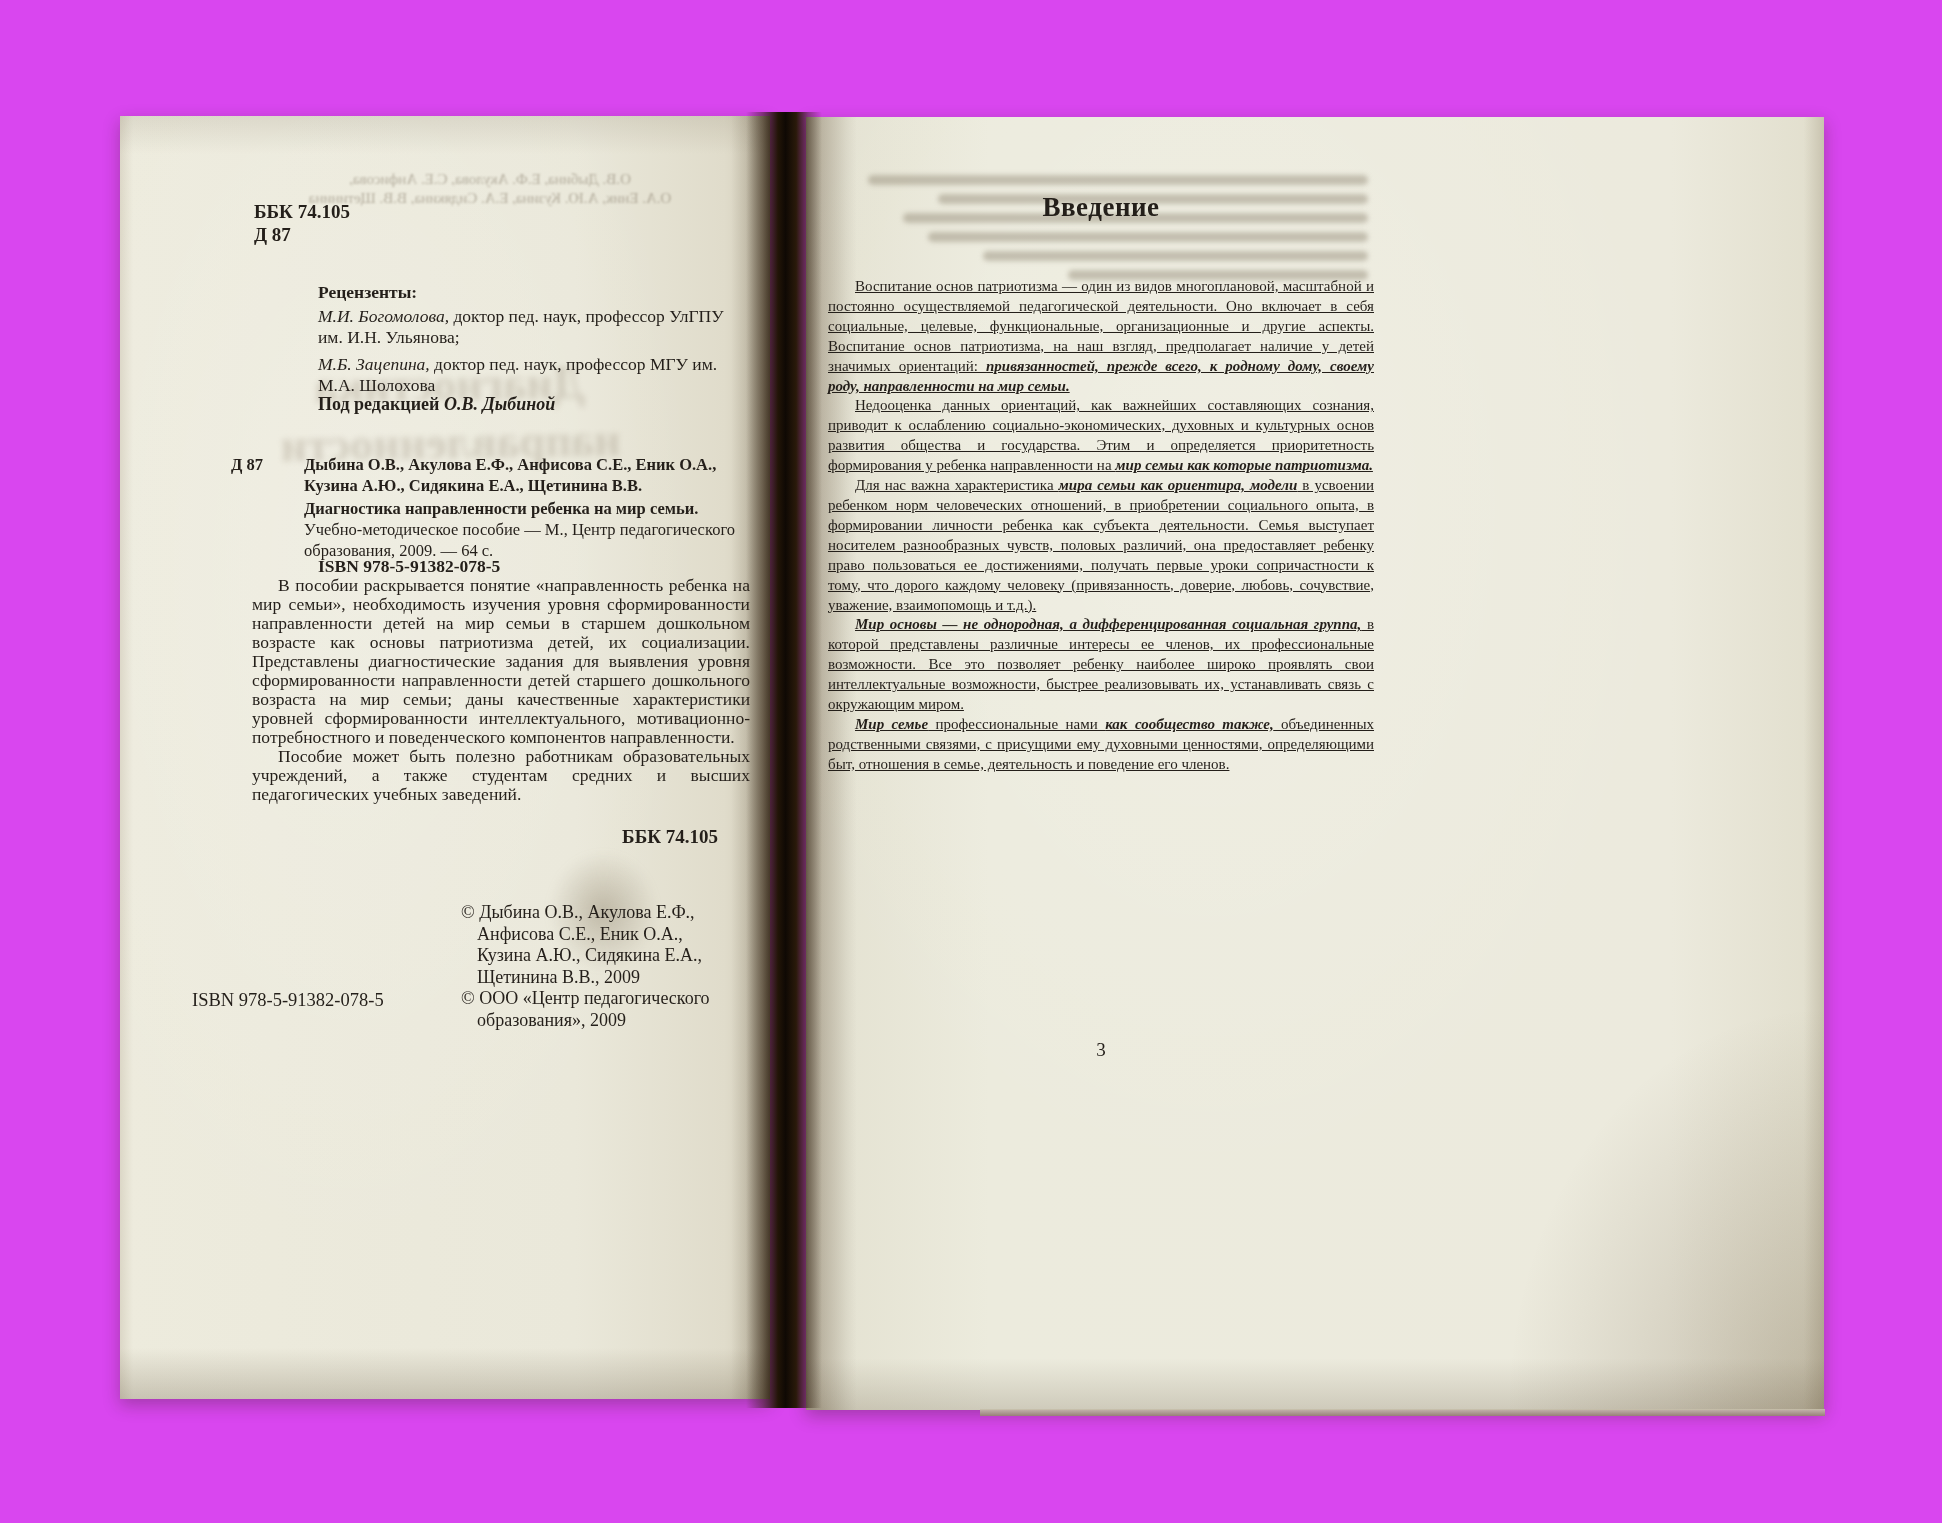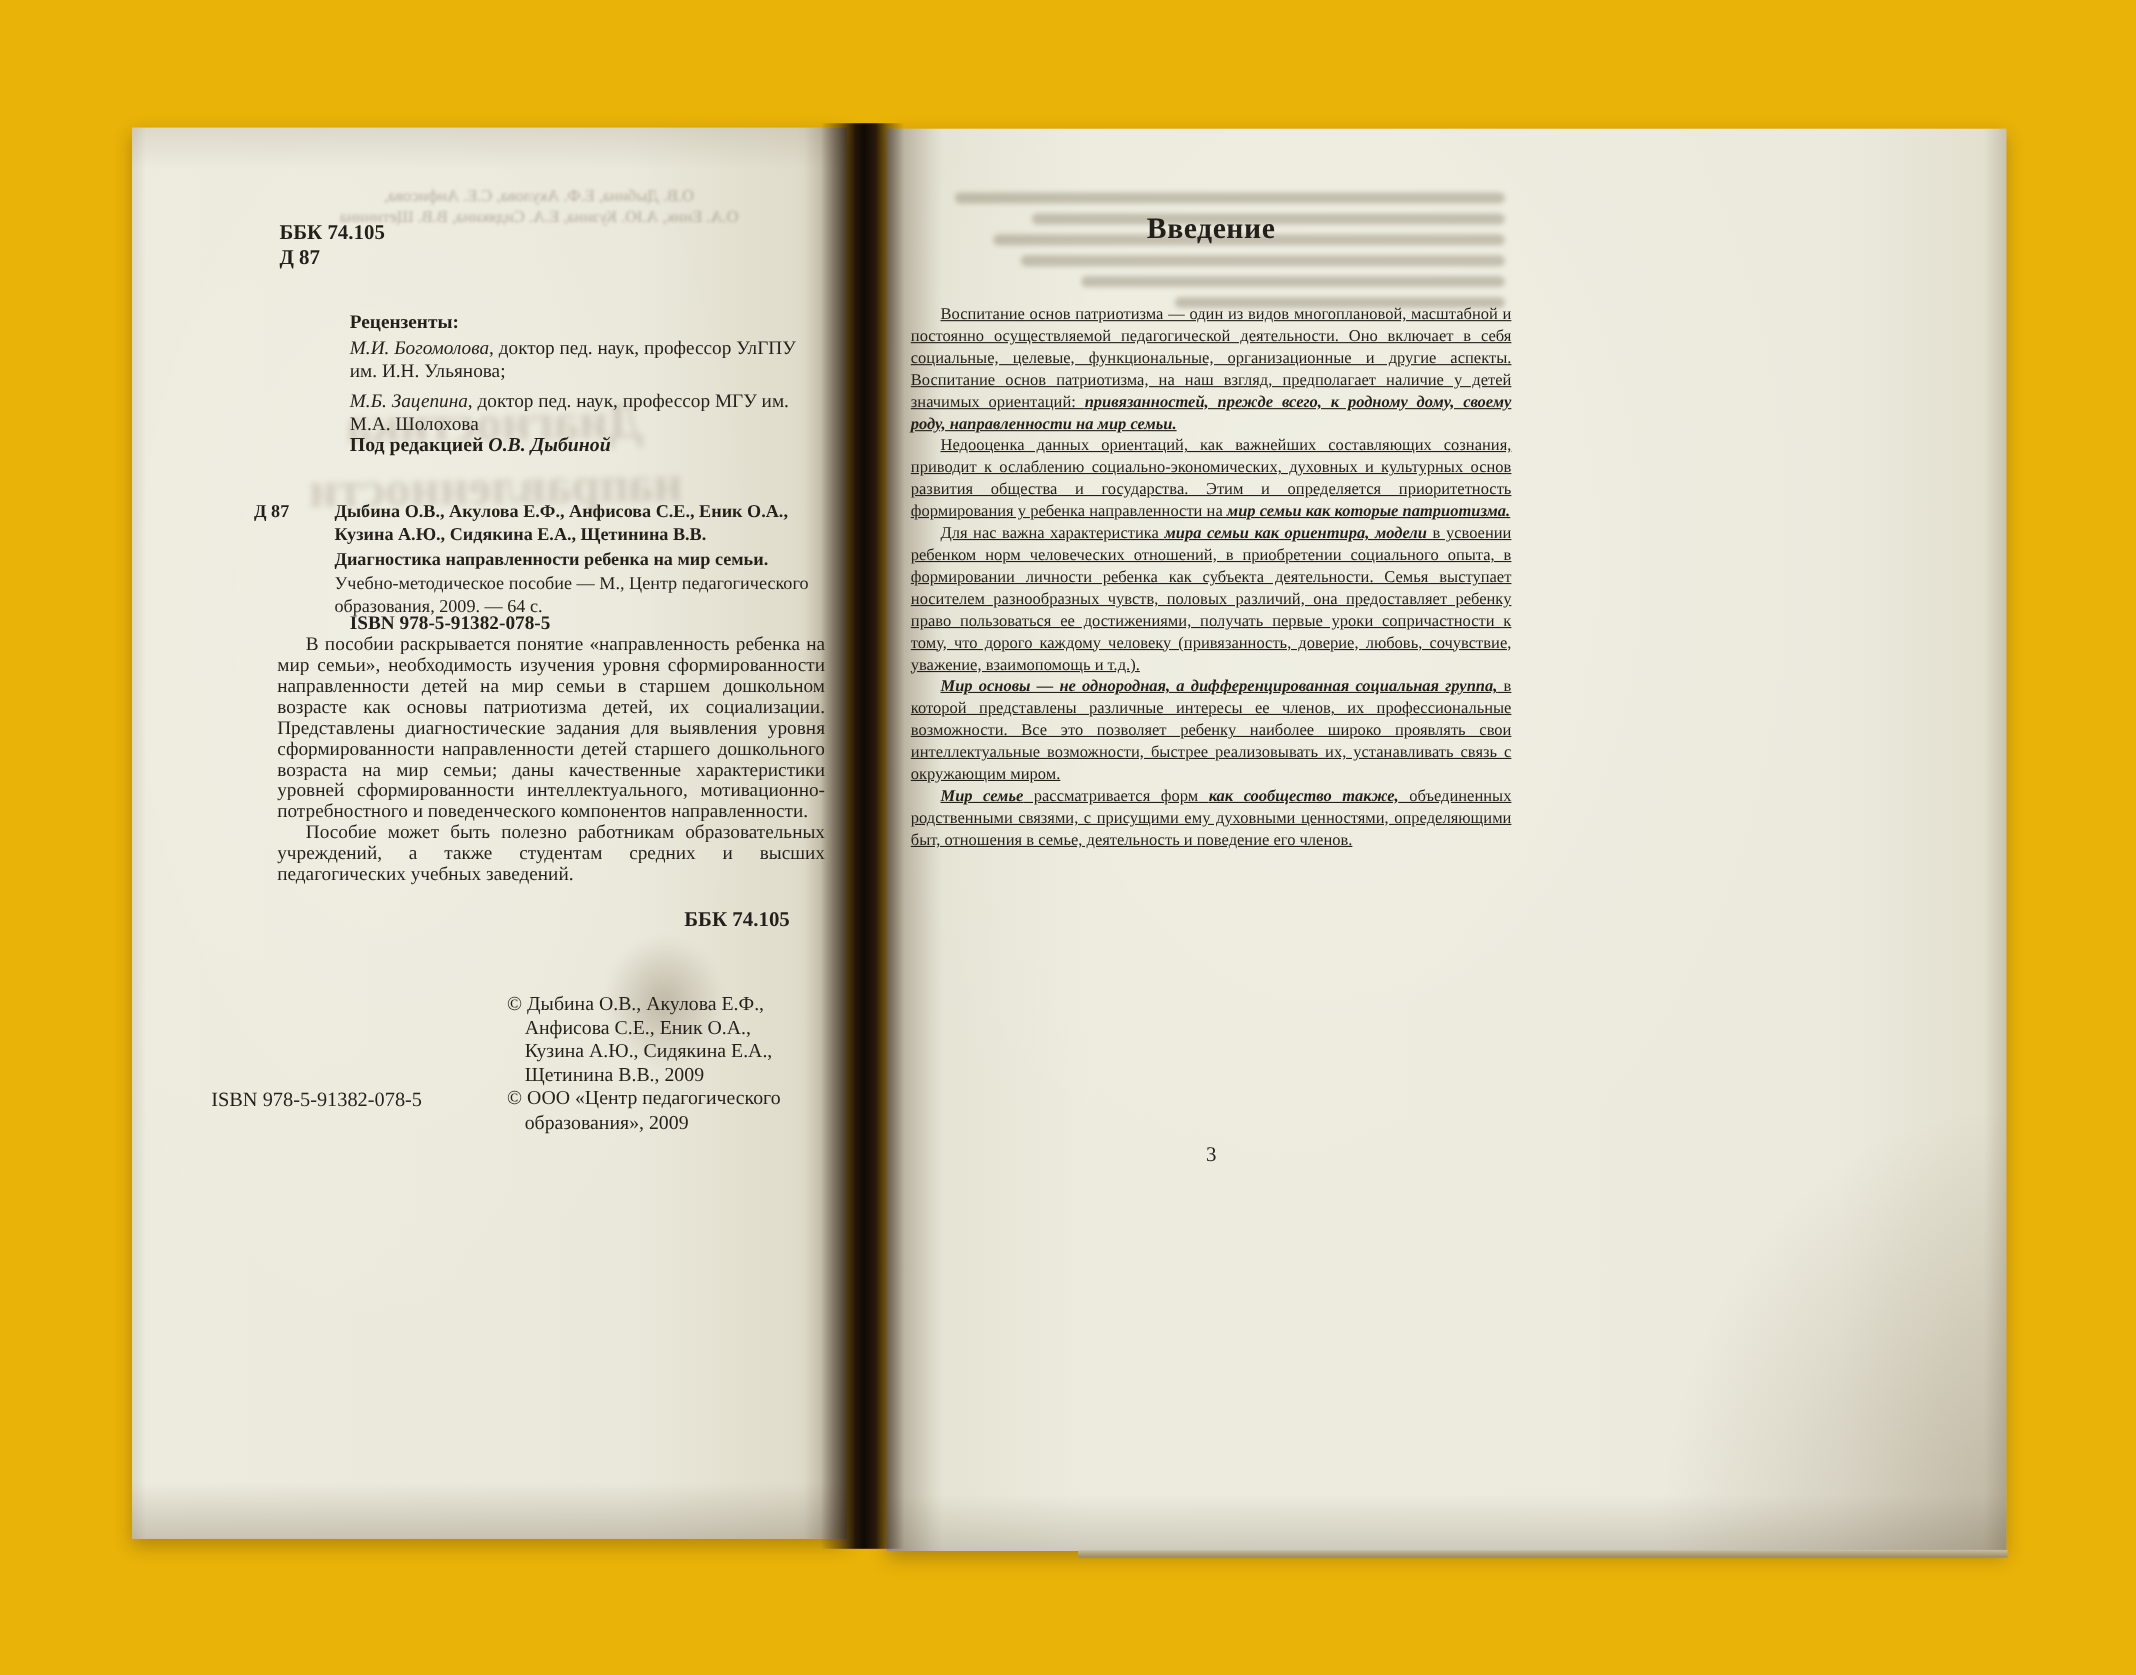--- a/index.html
+++ b/index.html
@@ -1,17 +1,17 @@
 <!DOCTYPE html>
 <html><head>
 <meta charset="utf-8">
 <style>
   html,body{margin:0;padding:0;background:#ffffff;}
   .scan{
-    position:relative;width:1942px;height:1523px;background:#eab308;overflow:hidden;
+    position:relative;width:1942px;height:1523px;background:#d946ef;overflow:hidden;
     font-family:"Liberation Serif","DejaVu Serif",serif;color:#241f1a;
   }
   .page{position:absolute;box-shadow:0 6px 16px rgba(40,30,15,0.30);}
   .page-left{
     left:120px;top:116px;width:650px;height:1283px;
     background:
       radial-gradient(ellipse at 35% 35%, rgba(255,255,255,0.20), rgba(255,255,255,0) 60%),
       linear-gradient(90deg,#edebdd 0%,#eae8da 70%,#e0dccb 93%,#cdc7b2 100%);
   }
   .page-right{
@@ -179,21 +179,21 @@
       <div class="stripe"></div>
     </div>
 
     <h1 class="intro-heading">Введение</h1>
 
     <div class="body-col">
       <p><span>Воспитание основ патриотизма — один из видов многоплановой, масштабной и постоянно осуществляемой педагогической деятельности. Оно включает в себя социальные, целевые, функциональные, организационные и другие аспекты. Воспитание основ патриотизма, на наш взгляд, предполагает наличие у детей значимых ориентаций: </span><span class="bi">привязанностей, прежде всего, к родному дому, своему роду, направленности на мир семьи.</span></p>
       <p><span>Недооценка данных ориентаций, как важнейших составляющих сознания, приводит к ослаблению социально-экономических, духовных и культурных основ развития общества и государства. Этим и определяется приоритетность формирования у ребенка направленности на </span><span class="bi">мир семьи как которые патриотизма.</span></p>
       <p><span>Для нас важна характеристика </span><span class="bi">мира семьи как ориентира, модели</span><span> в усвоении ребенком норм человеческих отношений, в приобретении социального опыта, в формировании личности ребенка как субъекта деятельности. Семья выступает носителем разнообразных чувств, половых различий, она предоставляет ребенку право пользоваться ее достижениями, получать первые уроки сопричастности к тому, что дорого каждому человеку (привязанность, доверие, любовь, сочувствие, уважение, взаимопомощь и т.д.).</span></p>
       <p><span class="bi">Мир основы — не однородная, а дифференцированная социальная группа,</span><span> в которой представлены различные интересы ее членов, их профессиональные возможности. Все это позволяет ребенку наиболее широко проявлять свои интеллектуальные возможности, быстрее реализовывать их, устанавливать связь с окружающим миром.</span></p>
-      <p><span class="bi">Мир семье</span><span> рассматривается форм </span><span class="bi">как сообщество также,</span><span> объединенных родственными связями, с присущими ему духовными ценностями, определяющими быт, отношения в семье, деятельность и поведение его членов.</span></p>
+      <p><span class="bi">Мир семье</span><span> профессиональные нами </span><span class="bi">как сообщество также,</span><span> объединенных родственными связями, с присущими ему духовными ценностями, определяющими быт, отношения в семье, деятельность и поведение его членов.</span></p>
     </div>
 
     <div class="pageno">3</div>
 
     <div class="vignette vignette-right"></div>
   </div>
 
   <div class="gutter"></div>
   <div class="page-stack-edge"></div>
 

